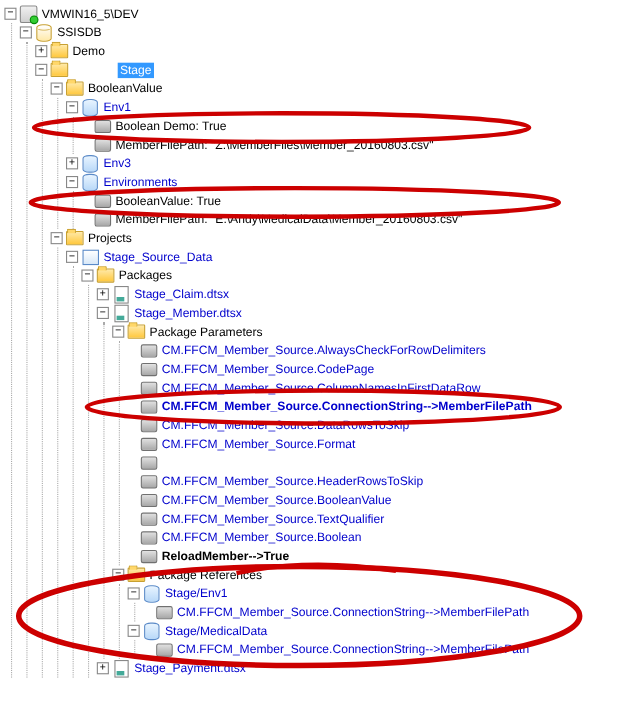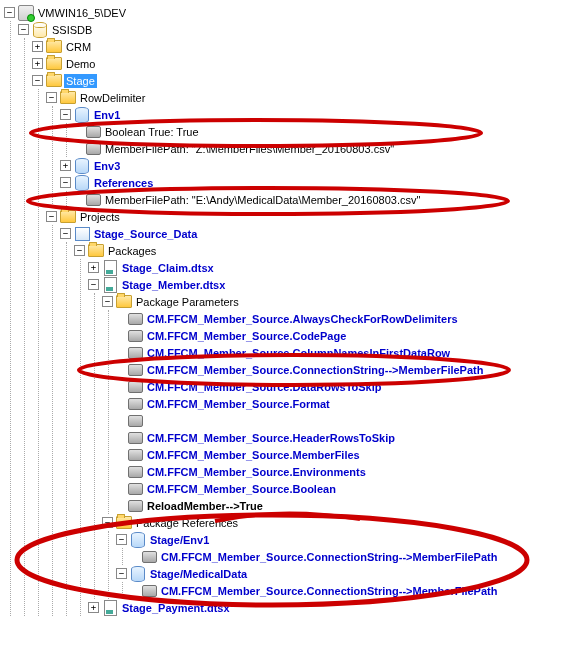--- a/index.html
+++ b/index.html
@@ -124,24 +124,24 @@
     height: 12px;
     background: linear-gradient(#fff,#D8E8F8);
     border: 1px solid #5A8AC8;
   }
   .label {
     padding: 1px 2px;
   }
   .label.sel {
     background: #3399FF;
     color: #fff;
+    margin-left: 43px;
   }
   .label.link {
     color: #0000CC;
-    font-weight: bold;
   }
   .label.bold {
     font-weight: bold;
   }
   .children { margin-left: 6px; border-left: 1px dotted #aaa; padding-left: 7px; }
   svg.annot {
     position: absolute;
     pointer-events: none;
     z-index: 10;
   }
@@ -182,29 +182,20 @@
         <div class="node-row">
           <span class="toggle minus"></span>
           <span class="icon">
               <span class="db-icon"></span>
             </span>
           <span class="label">SSISDB</span>
         </div>
 
         <div class="children">
 
-          <div class="node">
-            <div class="node-row">
-              <span class="toggle plus"></span>
-              <span class="icon">
-                  <span class="folder-icon"></span>
-                </span>
-              <span class="label">CRM</span>
-            </div>
-          </div>
 
           <div class="node">
             <div class="node-row">
               <span class="toggle plus"></span>
               <span class="icon">
                   <span class="folder-icon"></span>
                 </span>
               <span class="label">Demo</span>
             </div>
           </div>
@@ -219,40 +210,40 @@
             </div>
 
             <div class="children">
 
               <div class="node">
                 <div class="node-row">
                   <span class="toggle minus"></span>
                   <span class="icon">
                       <span class="folder-icon"></span>
                     </span>
-                  <span class="label">RowDelimiter</span>
+                  <span class="label">BooleanValue</span>
                 </div>
 
                 <div class="children">
 
                   <div class="node">
                     <div class="node-row">
                       <span class="toggle minus"></span>
                       <span class="icon">
                           <span class="env-icon"></span>
                         </span>
                       <span class="label link">Env1</span>
                     </div>
                     <div class="children">
                       <div class="node-row">
                         <span class="spacer-toggle"></span>
                         <span class="icon">
                             <span class="param-icon"></span>
                           </span>
-                        <span class="label"><span>Boolean True:</span> <span class="link">True</span></span>
+                        <span class="label"><span>Boolean Demo:</span> <span class="link">True</span></span>
                       </div>
                       <div class="node-row" id="env1path">
                         <span class="spacer-toggle"></span>
                         <span class="icon">
                             <span class="param-icon"></span>
                           </span>
                         <span class="label"><span>MemberFilePath:</span> <span class="link">"Z:\MemberFiles\Member_20160803.csv"</span></span>
                       </div>
                     </div>
                   </div>
@@ -269,23 +260,30 @@
                       <span class="label link">Env3</span>
                     </div>
                   </div>
 
                   <div class="node">
                     <div class="node-row">
                       <span class="toggle minus"></span>
                       <span class="icon">
                           <span class="env-icon"></span>
                         </span>
-                      <span class="label link">References</span>
+                      <span class="label link">Environments</span>
                     </div>
                     <div class="children">
+                      <div class="node-row">
+                        <span class="spacer-toggle"></span>
+                        <span class="icon">
+                            <span class="param-icon"></span>
+                          </span>
+                        <span class="label"><span>BooleanValue:</span> <span class="link">True</span></span>
+                      </div>
                       <div class="node-row">
                         <span class="spacer-toggle"></span>
                         <span class="icon">
                             <span class="param-icon"></span>
                           </span>
                         <span class="label"><span>MemberFilePath:</span> <span class="link">"E:\Andy\MedicalData\Member_20160803.csv"</span></span>
                       </div>
                     </div>
                   </div>
                   <svg class="annot" style="left:-30px; top:93px" width="500" height="40">
@@ -409,28 +407,28 @@
                                       <span class="icon">
                                         <span class="param-icon"></span>
                                       </span>
                                       <span class="label link">CM.FFCM_Member_Source.HeaderRowsToSkip</span>
                                     </div>
                                     <div class="node-row">
                                       <span class="spacer-toggle"></span>
                                       <span class="icon">
                                         <span class="param-icon"></span>
                                       </span>
-                                      <span class="label link">CM.FFCM_Member_Source.MemberFiles</span>
-                                    </div>
-                                    <div class="node-row">
-                                      <span class="spacer-toggle"></span>
-                                      <span class="icon">
-                                        <span class="param-icon"></span>
-                                      </span>
-                                      <span class="label link">CM.FFCM_Member_Source.Environments</span>
+                                      <span class="label link">CM.FFCM_Member_Source.BooleanValue</span>
+                                    </div>
+                                    <div class="node-row">
+                                      <span class="spacer-toggle"></span>
+                                      <span class="icon">
+                                        <span class="param-icon"></span>
+                                      </span>
+                                      <span class="label link">CM.FFCM_Member_Source.TextQualifier</span>
                                     </div>
                                     <div class="node-row">
                                       <span class="spacer-toggle"></span>
                                       <span class="icon">
                                         <span class="param-icon"></span>
                                       </span>
                                       <span class="label link">CM.FFCM_Member_Source.Boolean</span>
                                     </div>
                                     <div class="node-row">
                                       <span class="spacer-toggle"></span>

